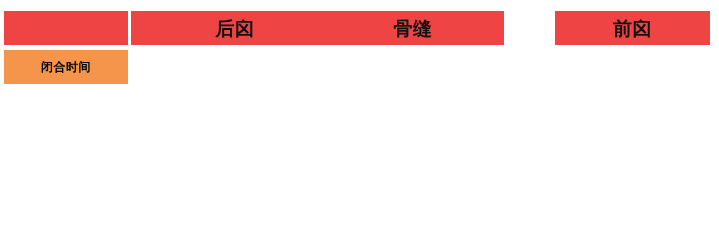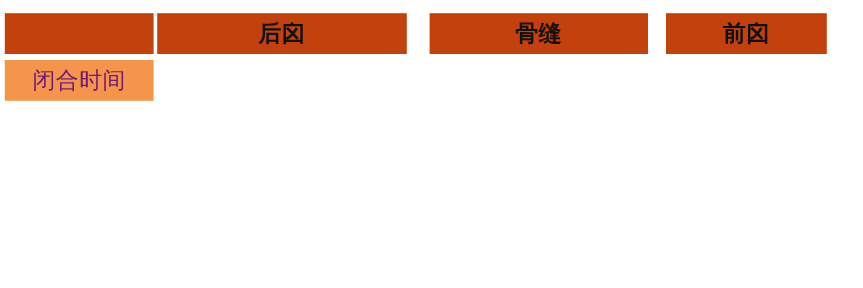--- a/index.html
+++ b/index.html
@@ -30,52 +30,52 @@
     align-items: center;
     justify-content: center;
     white-space: nowrap;
     line-height: 1;
   }
 
   
   .hdr {
     top: 11px;
     height: 34px;
-    background: #c2410c;
+    background: #ef4444;
     color: #111111;
     font-weight: bold;
     font-size: 19px;
     letter-spacing: 0.5px;
   }
 
   
   .row {
     top: 50px;
     height: 34px;
   }
   .row-label {
     background: #f4954b;
-    color: #701a75;
-    font-weight: normal;
-    font-size: 19px;
+    color: #000000;
+    font-weight: bold;
+    font-size: 12px;
     letter-spacing: 0.5px;
   }
   .row-value {
     background: #facfac;
     color: #2a2a2a;
     font-weight: normal;
     font-size: 19px;
     letter-spacing: 0.5px;
   }
 
   
   .c0 { left: 4px;   width: 124px; }
   .c1 { left: 131px; width: 208px; }
-  .c2 { left: 358px; width: 182px; }
-  .c3 { left: 555px; width: 134px; text-align: right; }
+  .c2 { left: 322px; width: 182px; }
+  .c3 { left: 555px; width: 155px; text-align: right; }
 </style>
 </head>
 <body>
 
 <div id="table-root">
 
   <div class="cell hdr c0"></div>
 
   <div class="cell hdr c1">后囟</div>
 

